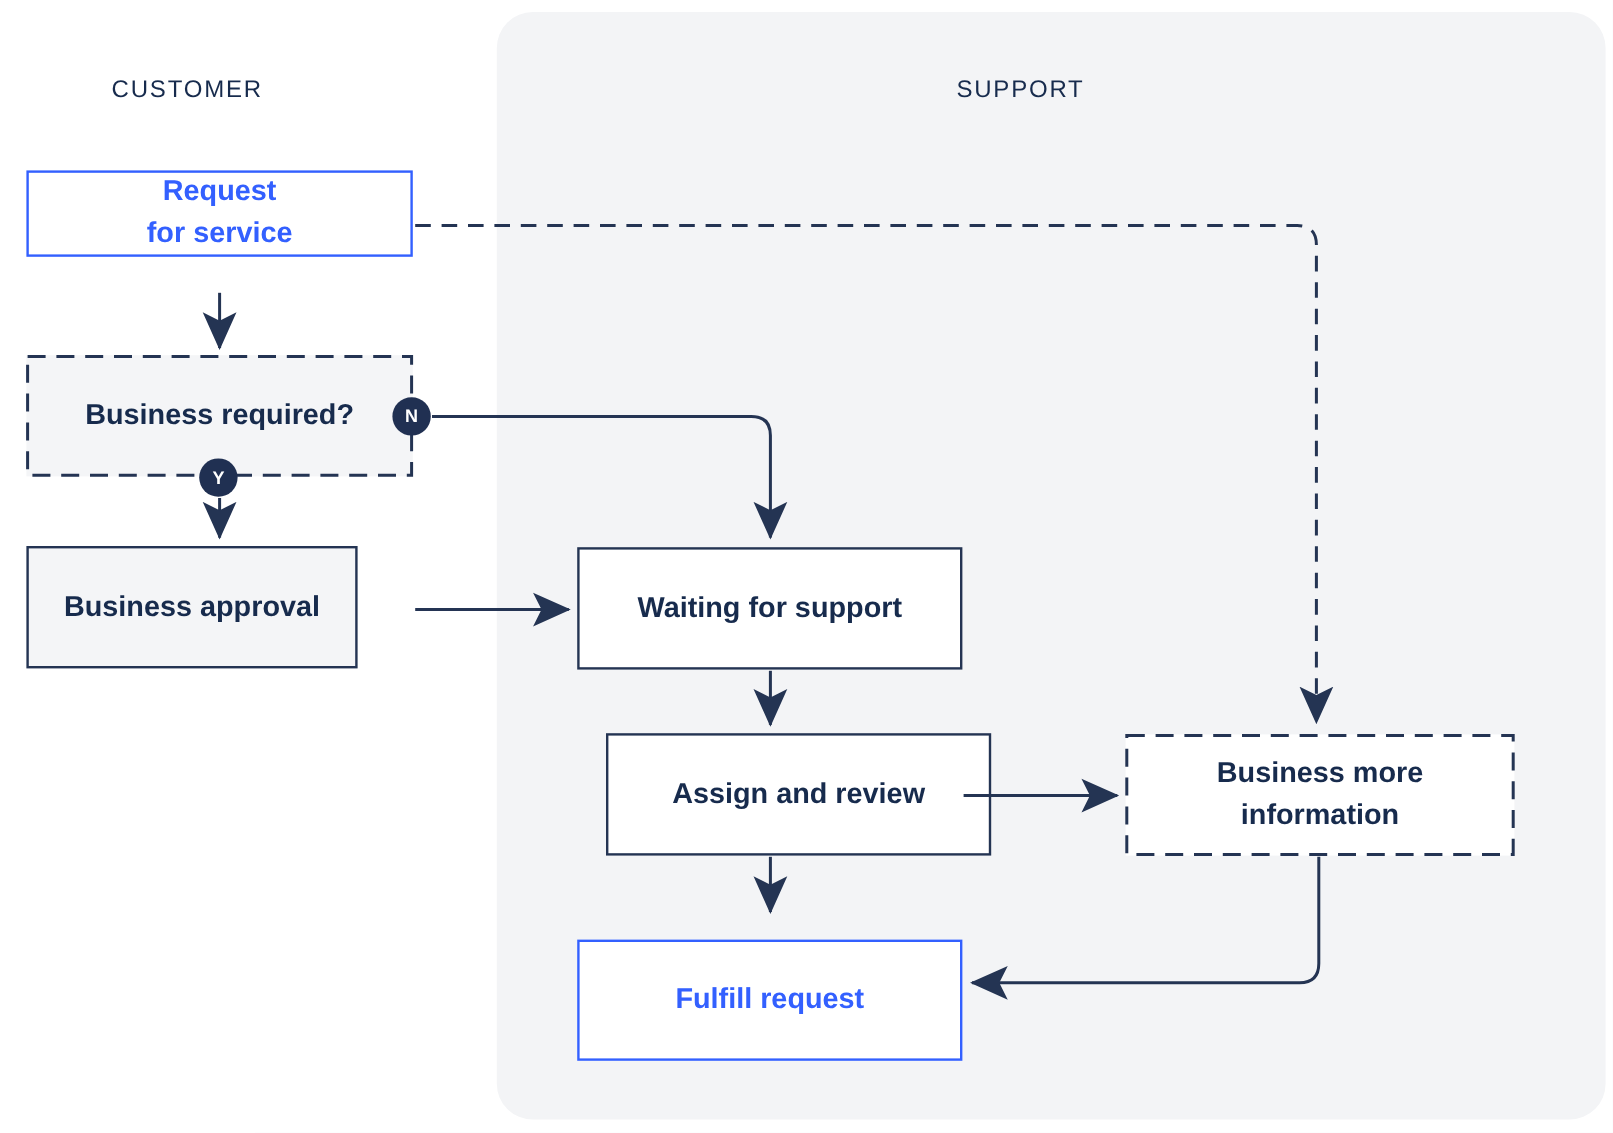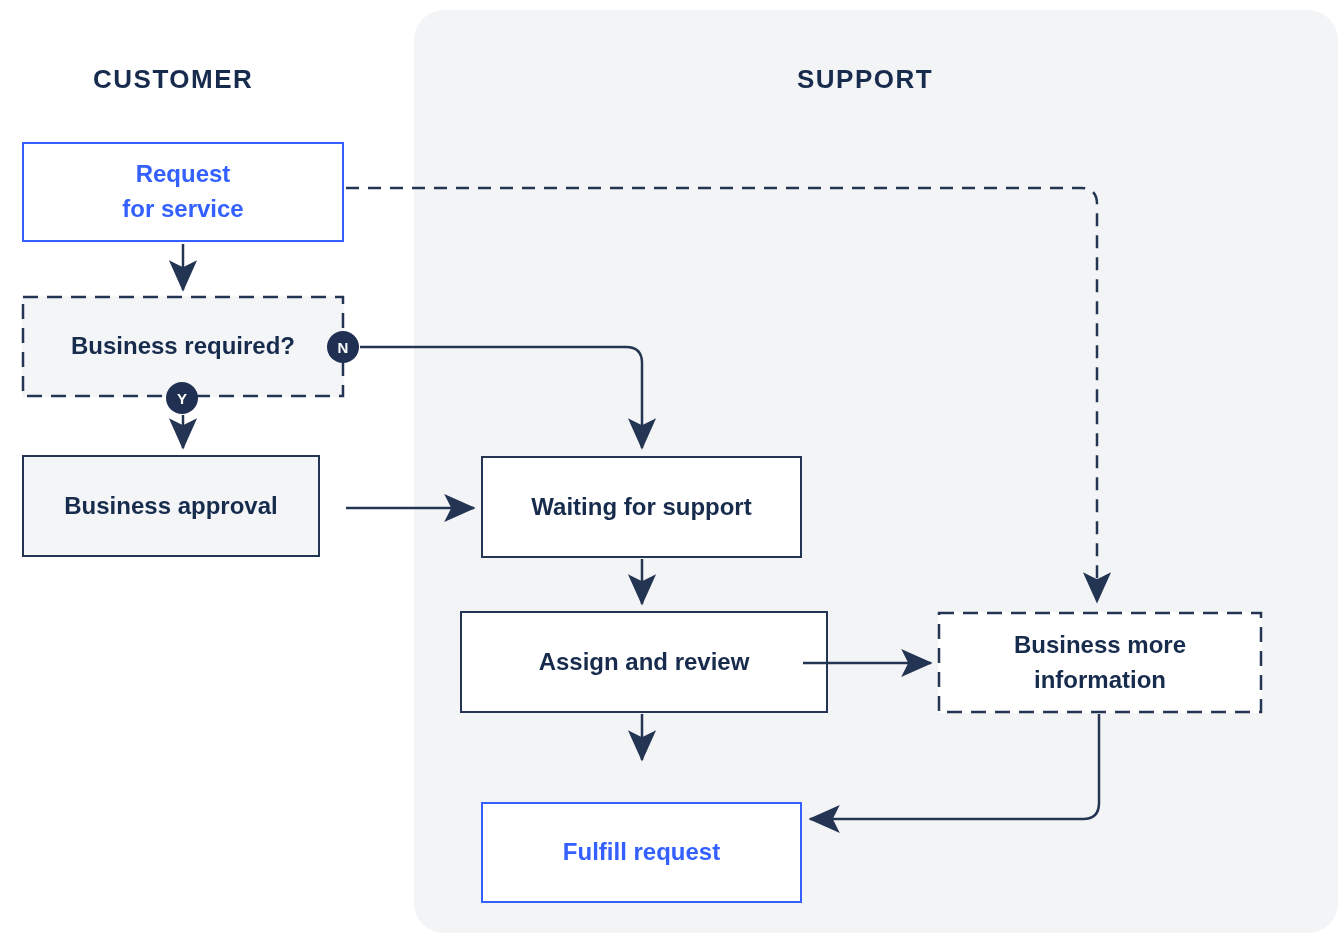--- a/index.html
+++ b/index.html
@@ -20,22 +20,22 @@
   }
   .panel{
     position:absolute;
     left:414px;top:10px;width:924px;height:923px;
     background:var(--panel);
     border-radius:30px;
   }
   .lane-title{
     position:absolute;
     color:var(--navy);
-    font-size:26px;
-    font-weight:700;
+    font-size:20px;
+    font-weight:400;
     letter-spacing:1.5px;
     white-space:nowrap;
   }
   .node{
     position:absolute;
     display:flex;
     align-items:center;
     justify-content:center;
     text-align:center;
     font-size:24px;
@@ -85,47 +85,47 @@
   svg .arrowhead{fill:var(--line);}
 </style>
 </head>
 <body>
 
 <div class="panel"></div>
 
 <div class="lane-title" style="left:93px;top:64px;">CUSTOMER</div>
 <div class="lane-title" style="left:797px;top:64px;text-align:center;">SUPPORT</div>
 
-<div class="node solid-blue fill-white" style="left:22px;top:142px;width:322px;height:100px;">
+<div class="node solid-blue fill-white" style="left:22px;top:142px;width:322px;height:72px;">
   <span class="node-label">Request
 for service</span>
 </div>
 
 <div class="node no-border fill-gray" style="left:22px;top:296px;width:322px;height:101px;">
   <span class="node-label">Business required?</span>
 </div>
 
-<div class="node solid-navy fill-gray" style="left:22px;top:455px;width:298px;height:102px;">
+<div class="node solid-navy fill-gray" style="left:22px;top:455px;width:276px;height:102px;">
   <span class="node-label">Business approval</span>
 </div>
 
 <div class="node solid-navy fill-white" style="left:481px;top:456px;width:321px;height:102px;">
   <span class="node-label">Waiting for support</span>
 </div>
 
-<div class="node solid-navy fill-white" style="left:460px;top:611px;width:368px;height:102px;">
+<div class="node solid-navy fill-white" style="left:505px;top:611px;width:321px;height:102px;">
   <span class="node-label">Assign and review</span>
 </div>
 
 <div class="node no-border fill-white" style="left:938px;top:612px;width:324px;height:101px;">
   <span class="node-label">Business more
 information</span>
 </div>
 
-<div class="node solid-blue fill-white" style="left:481px;top:802px;width:321px;height:101px;">
+<div class="node solid-blue fill-white" style="left:481px;top:783px;width:321px;height:101px;">
   <span class="node-label">Fulfill request</span>
 </div>
 
 <svg class="connector-layer" viewBox="0 0 1344 944" xmlns="http://www.w3.org/2000/svg">
   <defs>
     <marker id="arrow" viewBox="0 0 12 12" refX="11" refY="6" markerWidth="13" markerHeight="13" orient="auto-start-reverse">
       <path class="arrowhead" d="M0,0.8 L11.6,6 L0,11.2 L2.6,6 Z"></path>
     </marker>
   </defs>
 

